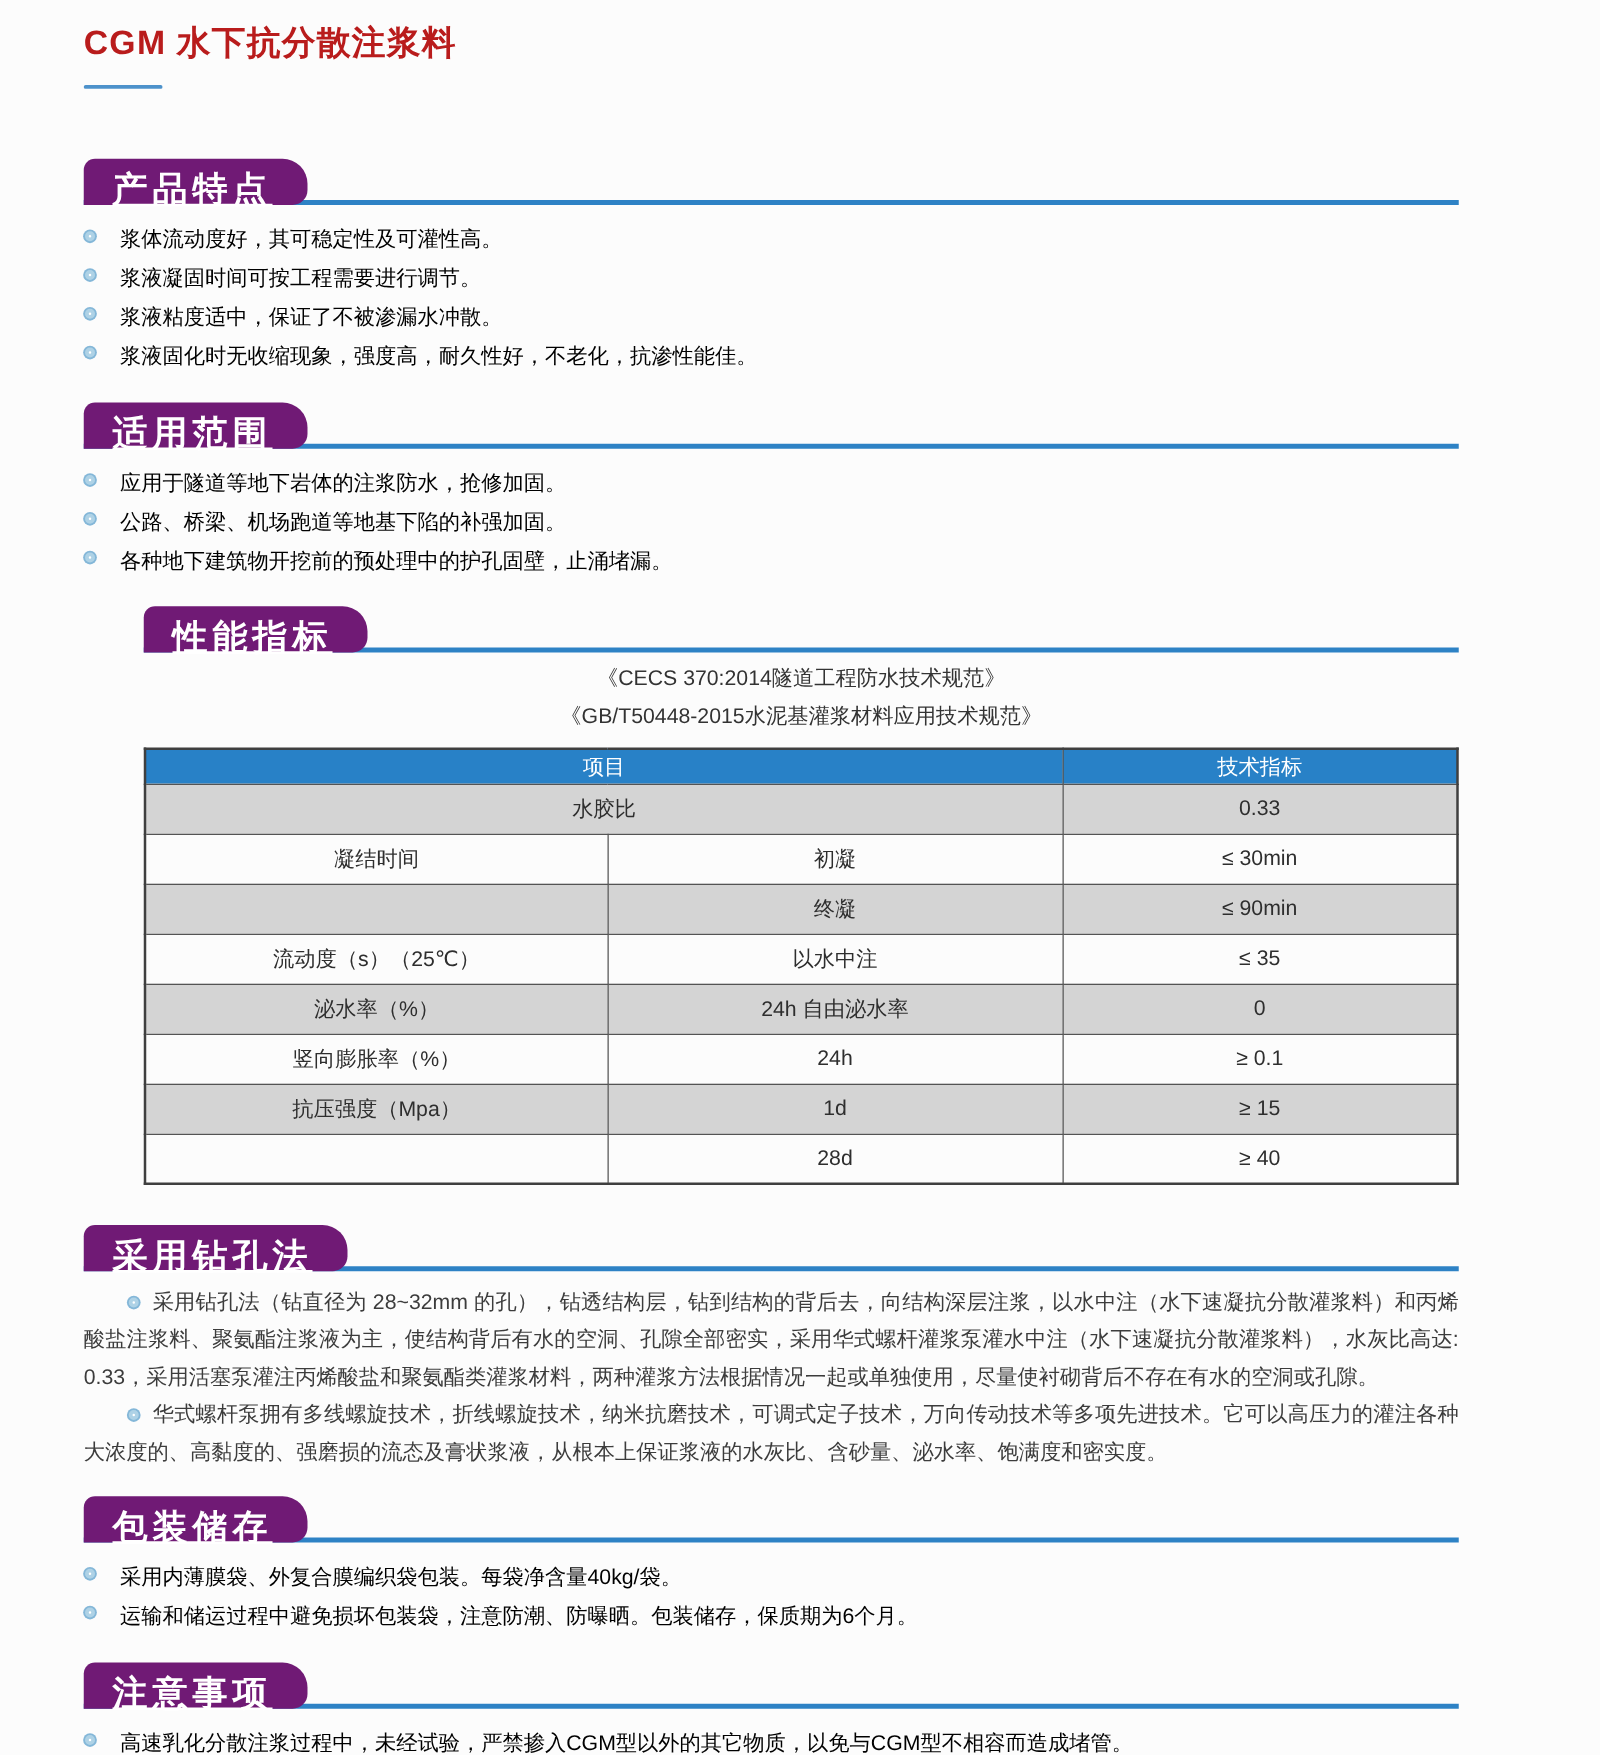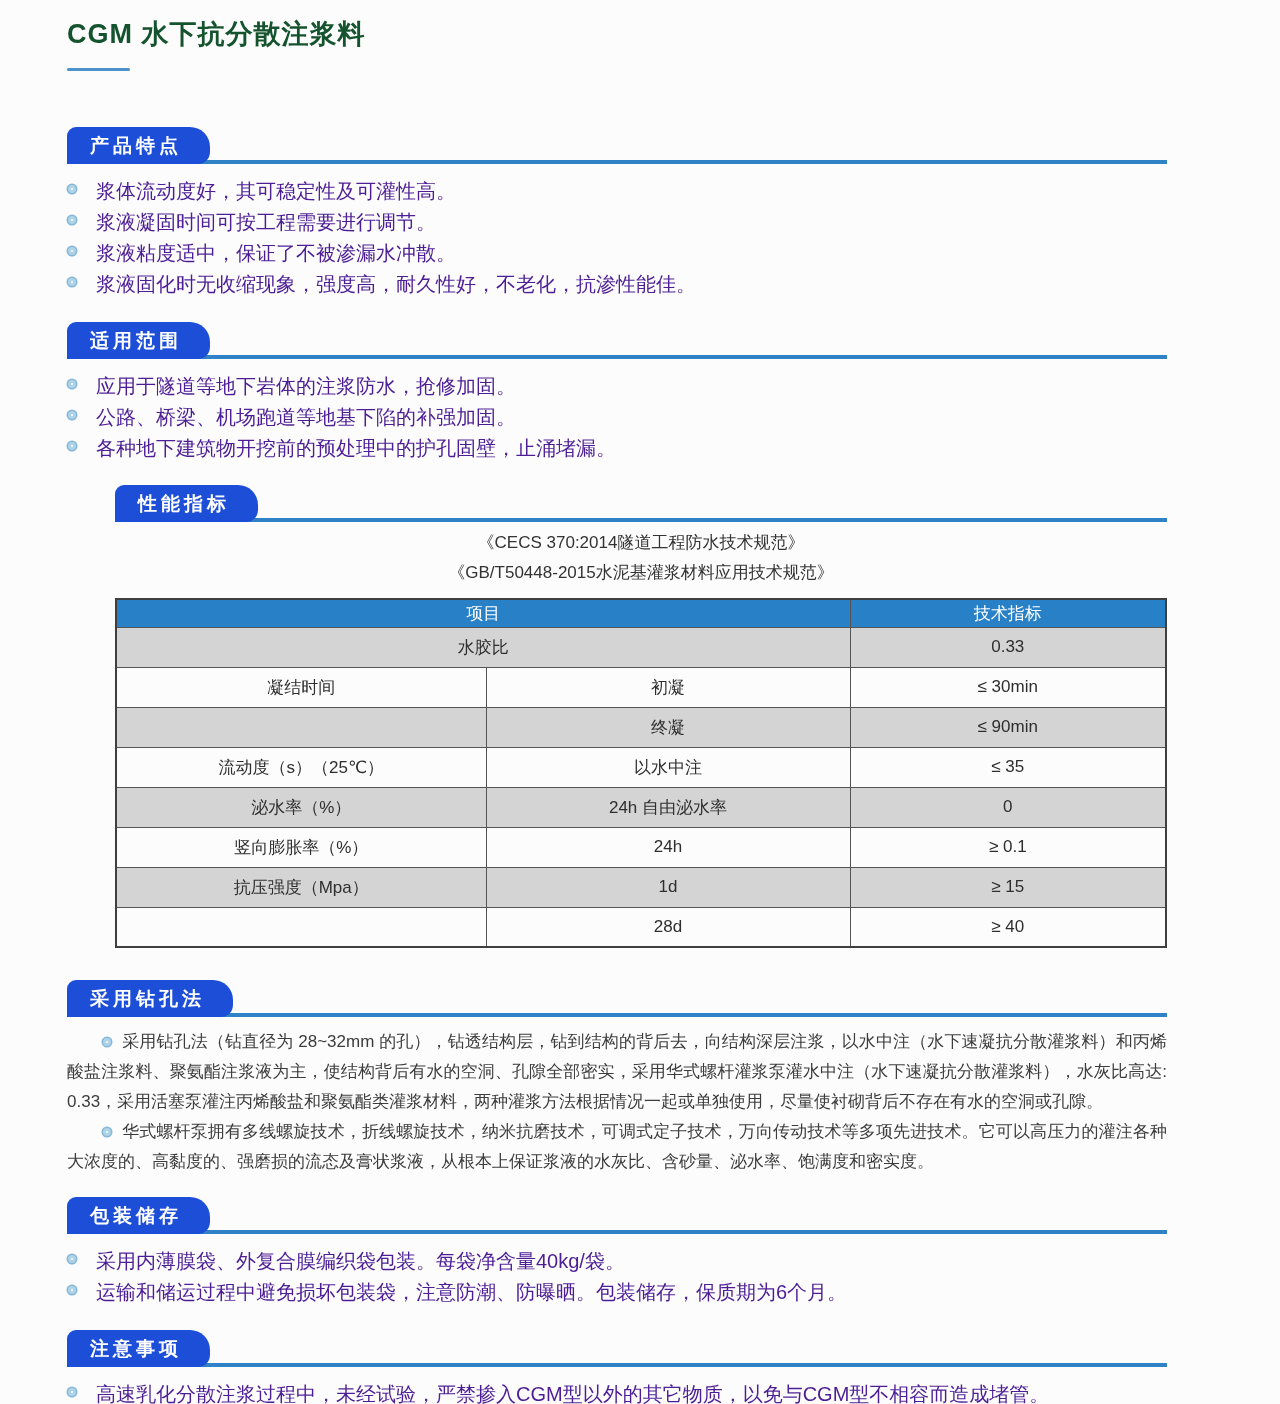--- a/index.html
+++ b/index.html
@@ -11,60 +11,61 @@
     color: #3a3a3a;
     overflow: hidden;
   }
   .content { margin: 0 113px 0 67px; }
 
   
   h1.page-title {
     margin: 16px 0 0 0;
     font-size: 27px;
     font-weight: bold;
-    color: #14532d;
+    color: #b91c1c;
     letter-spacing: 1px;
   }
   .title-underline {
     width: 63px; height: 3px;
     background: #4d92cb;
     margin-top: 16px;
     border-radius: 2px;
   }
 
   
   .sec-head { border-bottom: 4px solid #2e82c5; height: 37px; }
   .tab {
     display: inline-block;
     height: 37px;
     padding: 6px 28px 0 23px;
-    background: #1d4ed8;
+    background: #701a75;
     color: #ffffff;
-    font-size: 19px;
+    font-size: 28px;
     font-weight: bold;
     letter-spacing: 4px;
     border-radius: 9px 20px 12px 0;
+    text-decoration: underline;
   }
 
   
   .sec-features    { margin-top: 56px; }
   .sec-scope       { margin-top: 22px; }
   .sec-performance { margin-top: 21px; padding-left: 48px; }
   .sec-steps       { margin-top: 32px; }
   .sec-packaging   { margin-top: 20px; }
   .sec-notes       { margin-top: 22px; }
 
   
   ul.bullets { list-style: none; margin: 12px 0 0 0; padding: 0; }
   ul.bullets li {
     position: relative;
     padding-left: 29px;
-    font-size: 20px;
+    font-size: 17px;
     line-height: 31px;
-    color: #4c1d95;
+    color: #000000;
   }
   .ring {
     position: absolute; left: 1px; top: 9px;
     width: 8px; height: 8px;
     border-radius: 50%;
     background: #ffffff;
     border: 3px solid #aed2e6;
     box-shadow: 0 0 0 1.5px #84b7d8;
   }
   .ring-inline {

